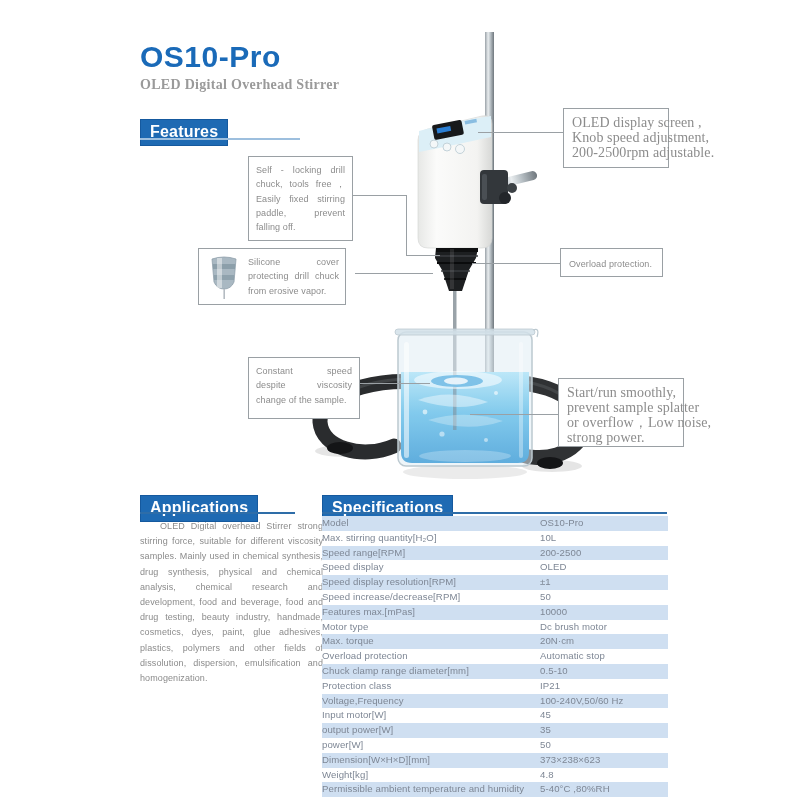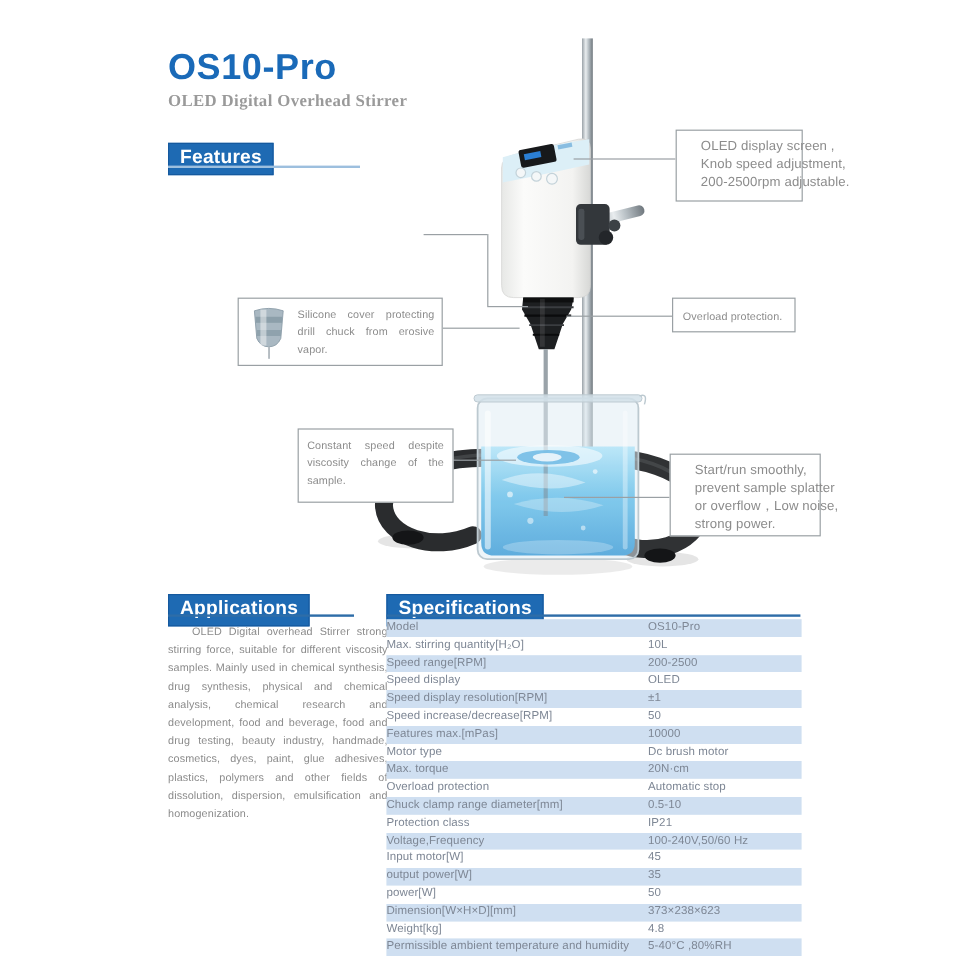--- a/index.html
+++ b/index.html
@@ -10,21 +10,21 @@
   .subtitle{position:absolute;left:140px;top:77px;font-family:"Liberation Serif",serif;
             font-size:14px;font-weight:bold;color:#9a9a9a;letter-spacing:.3px;}
   .sec-label{position:absolute;background:#1e6ab3;color:#ffffff;font-size:16px;font-weight:bold;
              padding:3px 9px 4px;letter-spacing:.2px;border:1px solid #15599e;box-sizing:border-box;}
   .sec-underline{position:absolute;height:2px;}
   .u-light{background:#9dbfde;}
   .u-dark{background:#2e6da8;}
   .callout{position:absolute;border:1px solid #9aa0a4;background:#ffffff;color:#8c8c8c;
            box-sizing:border-box;font-size:9px;line-height:14.3px;letter-spacing:.1px;}
   .just{text-align:justify;padding:6px 7px;}
-  .pre{white-space:pre;padding:6px 20px;font-size:11px;line-height:15px;}
+  .pre{white-space:pre;padding:6px 8px;font-size:14px;line-height:15px;font-family:Liberation Serif, serif;}
   .cline{position:absolute;background:#9aa0a4;}
   .apps-text{position:absolute;left:140px;top:519px;width:183px;font-size:9px;line-height:15.2px;
              color:#8b8b8b;text-align:justify;text-indent:20px;letter-spacing:.1px;}
   .spec-table{position:absolute;left:322px;top:516px;width:346px;border-collapse:collapse;
               table-layout:fixed;}
   .spec-table td{font-size:9.6px;line-height:14.8px;height:14.8px;padding:0;text-align:left;
                  color:#7e8795;letter-spacing:.1px;overflow:hidden;white-space:nowrap;}
   .spec-table tr.blue td{background:#cfdff1;}
   .sil-wrap{display:flex;align-items:center;gap:5px;padding:4px 6px;}
   .sil-text{flex:1;text-align:justify;}
@@ -144,33 +144,34 @@
 
   <div class="cline" style="left:478px;top:132px;width:85px;height:1px;"></div>
   <div class="cline" style="left:353px;top:195px;width:53px;height:1px;"></div>
   <div class="cline" style="left:406px;top:195px;width:1px;height:60px;"></div>
   <div class="cline" style="left:406px;top:255px;width:34px;height:1px;"></div>
   <div class="cline" style="left:355px;top:273px;width:78px;height:1px;"></div>
   <div class="cline" style="left:472px;top:263px;width:88px;height:1px;"></div>
   <div class="cline" style="left:355px;top:383px;width:75px;height:1px;"></div>
   <div class="cline" style="left:470px;top:414px;width:88px;height:1px;"></div>
 
-
-  <div class="callout sil-wrap" style="left:198px;top:248px;width:171px;height:57px;">
+  <div class="callout just" style="left:248px;top:156px;width:105px;min-height:68px;">Self - locking drill chuck, tools free，Easily fixed stirring paddle, prevent falling off.</div>
+
+  <div class="callout sil-wrap" style="left:198px;top:248px;width:148px;height:57px;">
     <svg width="38" height="47" viewBox="0 0 38 47">
       <path d="M7,6 Q19,2 31,6 L29,29 Q26,36 19,36 Q12,36 9,29 Z" fill="#a9b8c2" stroke="#8fa0ab" stroke-width="0.8"></path>
       <rect x="8" y="11" width="22" height="5" fill="#8498a4" opacity="0.8"></rect>
       <rect x="9" y="22" width="20" height="5" fill="#8498a4" opacity="0.7"></rect>
       <rect x="12" y="5" width="5" height="30" fill="rgba(255,255,255,0.45)"></rect>
       <rect x="18.4" y="36" width="1.6" height="10" fill="#b5bcc2"></rect>
     </svg>
     <div class="sil-text">Silicone cover protecting drill chuck from erosive vapor.</div>
   </div>
 
-  <div class="callout just" style="left:248px;top:357px;width:130px;min-height:62px;">Constant speed despite viscosity change of the sample.</div>
+  <div class="callout just" style="left:248px;top:357px;width:112px;min-height:62px;">Constant speed despite viscosity change of the sample.</div>
 
   <div class="callout pre" style="left:563px;top:108px;width:106px;height:60px;">OLED display screen ,
 Knob speed adjustment,
 200-2500rpm adjustable.</div>
 
   <div class="callout" style="left:560px;top:248px;width:103px;height:29px;padding:8px 0 0 8px;">Overload protection.</div>
 
   <div class="callout pre" style="left:558px;top:378px;width:126px;height:69px;">Start/run smoothly,
 prevent sample splatter
 or overflow，Low noise,

